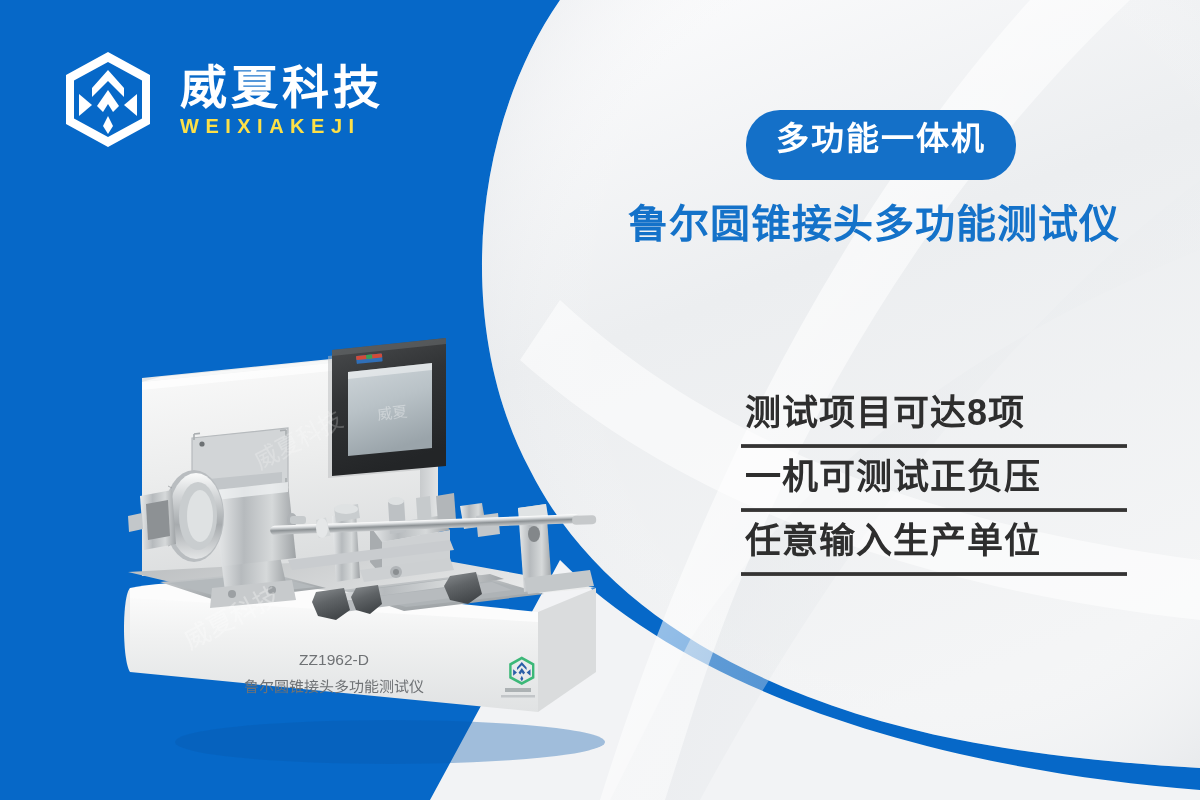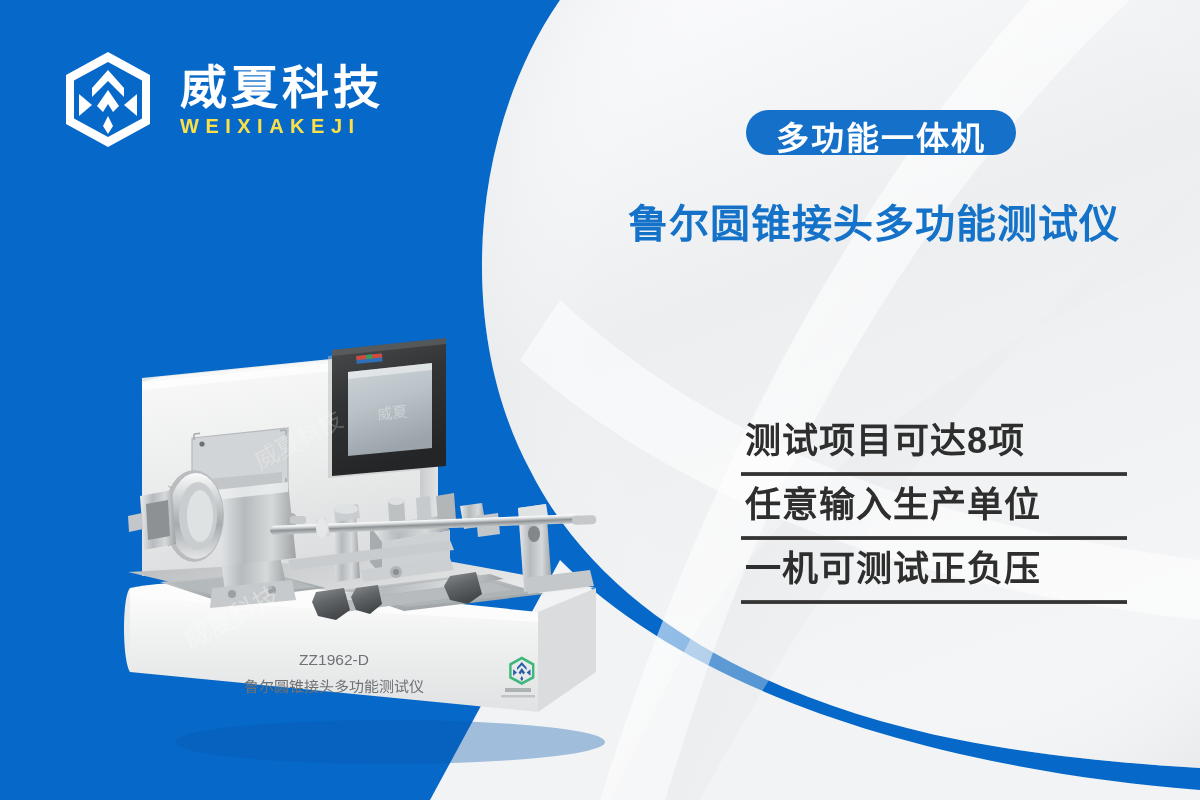--- a/index.html
+++ b/index.html
@@ -32,34 +32,34 @@
     letter-spacing:6.5px; line-height:1.1; white-space:nowrap;
   }
 
   
   .right-col{ position:absolute; left:733px; top:0; width:420px; height:800px; }
 
   .badge{
     position:absolute; left:13px; top:110px;
     background:#1470c8; color:#fff;
     border-radius:34px;
-    padding:12px 30px 0;
+    padding:12px 30px 25px;
     font-size:33px; font-weight:bold;
     letter-spacing:2px; line-height:1;
     white-space:nowrap;
   }
   .headline{
     position:absolute; left:-105px; top:200px;
     width:600px;
     font-size:40px; font-weight:bold;
     color:#1472c9; letter-spacing:1px;
     line-height:1.2; white-space:nowrap;
   }
 
-  .features{ position:absolute; left:8px; top:412px; width:390px; }
+  .features{ position:absolute; left:8px; top:384px; width:390px; }
   .feature-row{ position:relative; }
   .feature-text{
     font-size:36px; font-weight:bold; color:#2e2e2e;
     letter-spacing:1px; line-height:1;
     padding:11px 0 13px 4px; white-space:nowrap;
   }
   .divider{
     height:4px; width:386px;
     background:linear-gradient(to bottom,#5a5a5a 0%,#2b2b2b 45%,#4c4a48 100%);
   }
@@ -369,25 +369,25 @@
     <div class="headline">鲁尔圆锥接头多功能测试仪</div>
 
     <div class="features">
 
       <div class="feature-row">
         <div class="feature-text">测试项目可达8项</div>
         <div class="divider"></div>
       </div>
 
       <div class="feature-row">
+        <div class="feature-text">一机可测试正负压</div>
+        <div class="divider"></div>
+      </div>
+
+      <div class="feature-row">
         <div class="feature-text">任意输入生产单位</div>
         <div class="divider"></div>
       </div>
 
-      <div class="feature-row">
-        <div class="feature-text">一机可测试正负压</div>
-        <div class="divider"></div>
-      </div>
-
     </div>
   </div>
 
 </div>
 
 </body></html>

